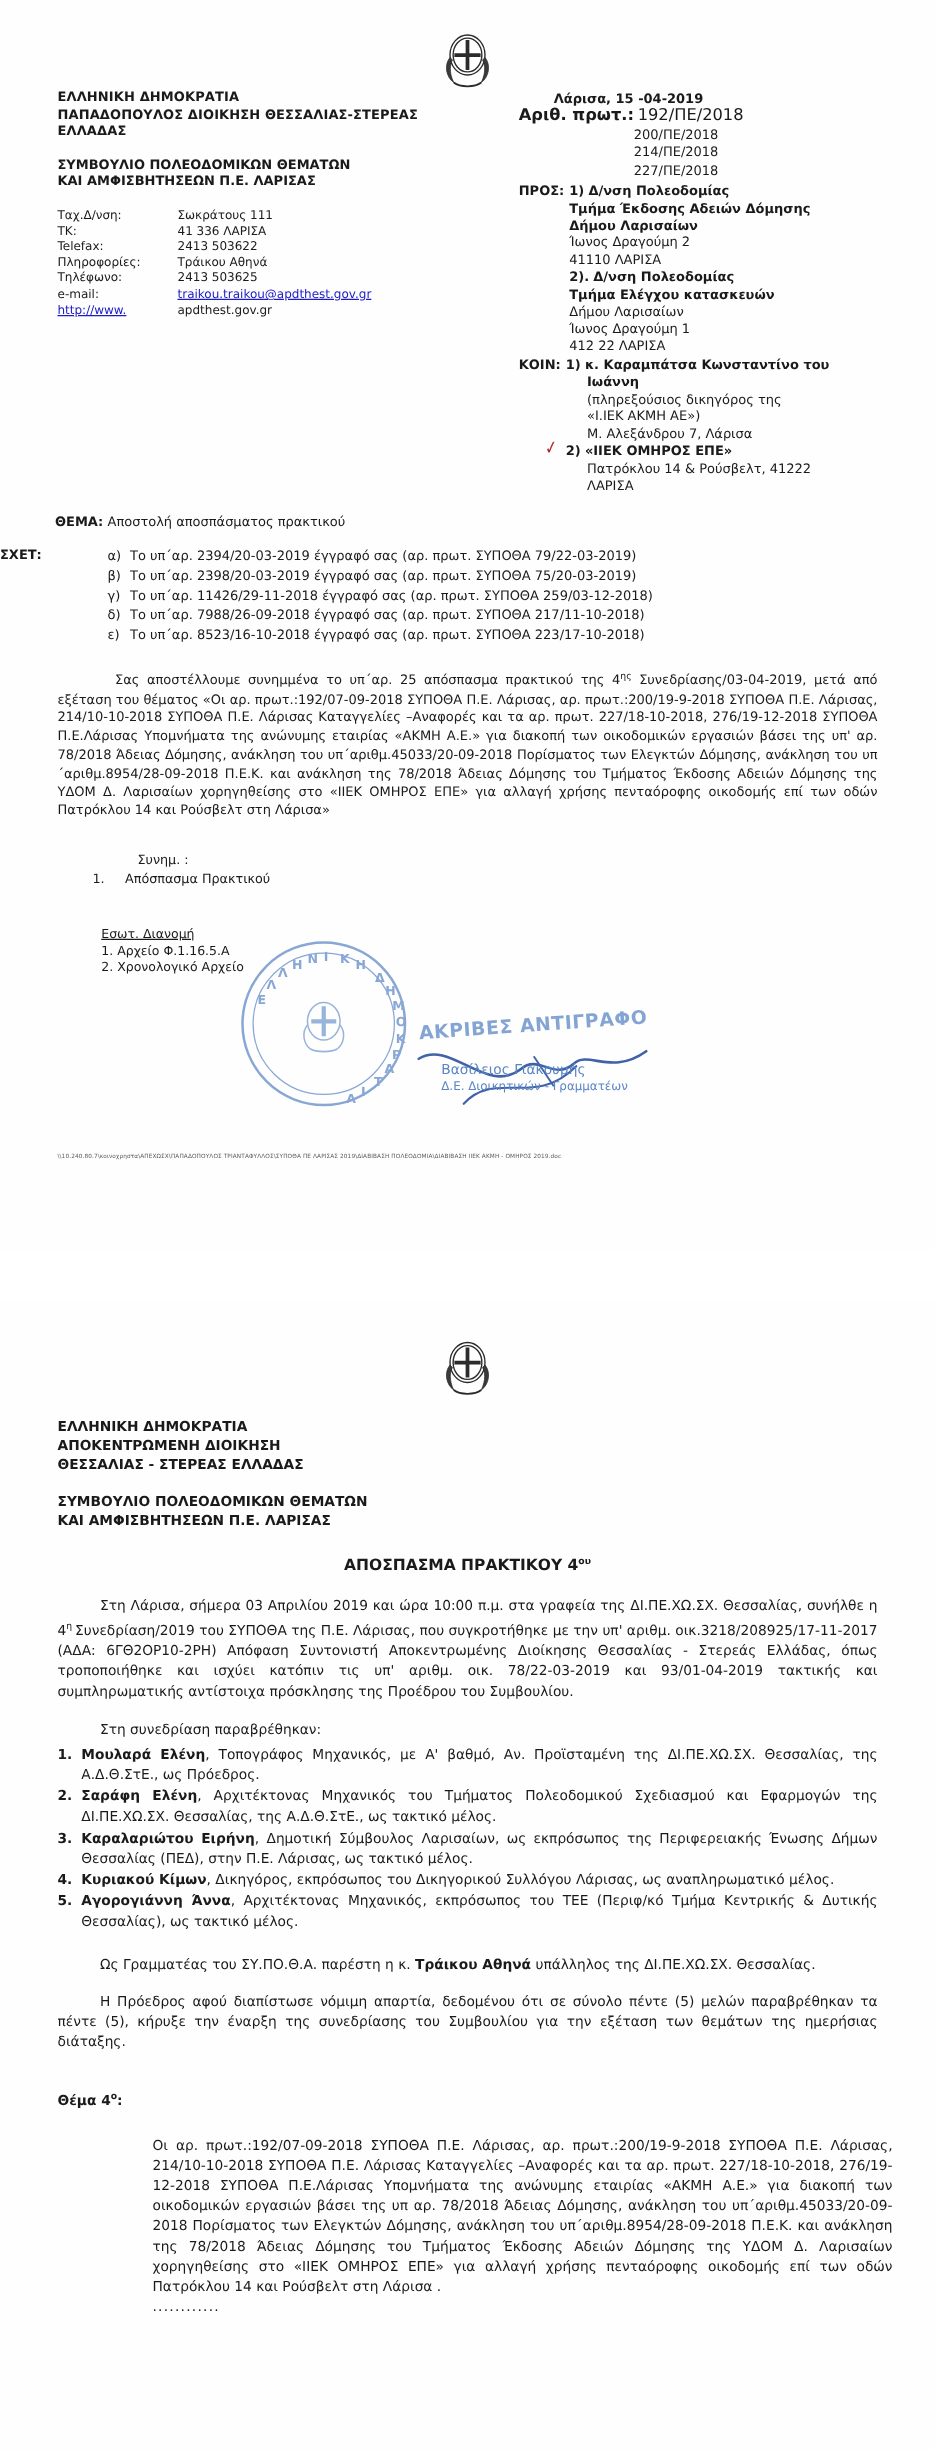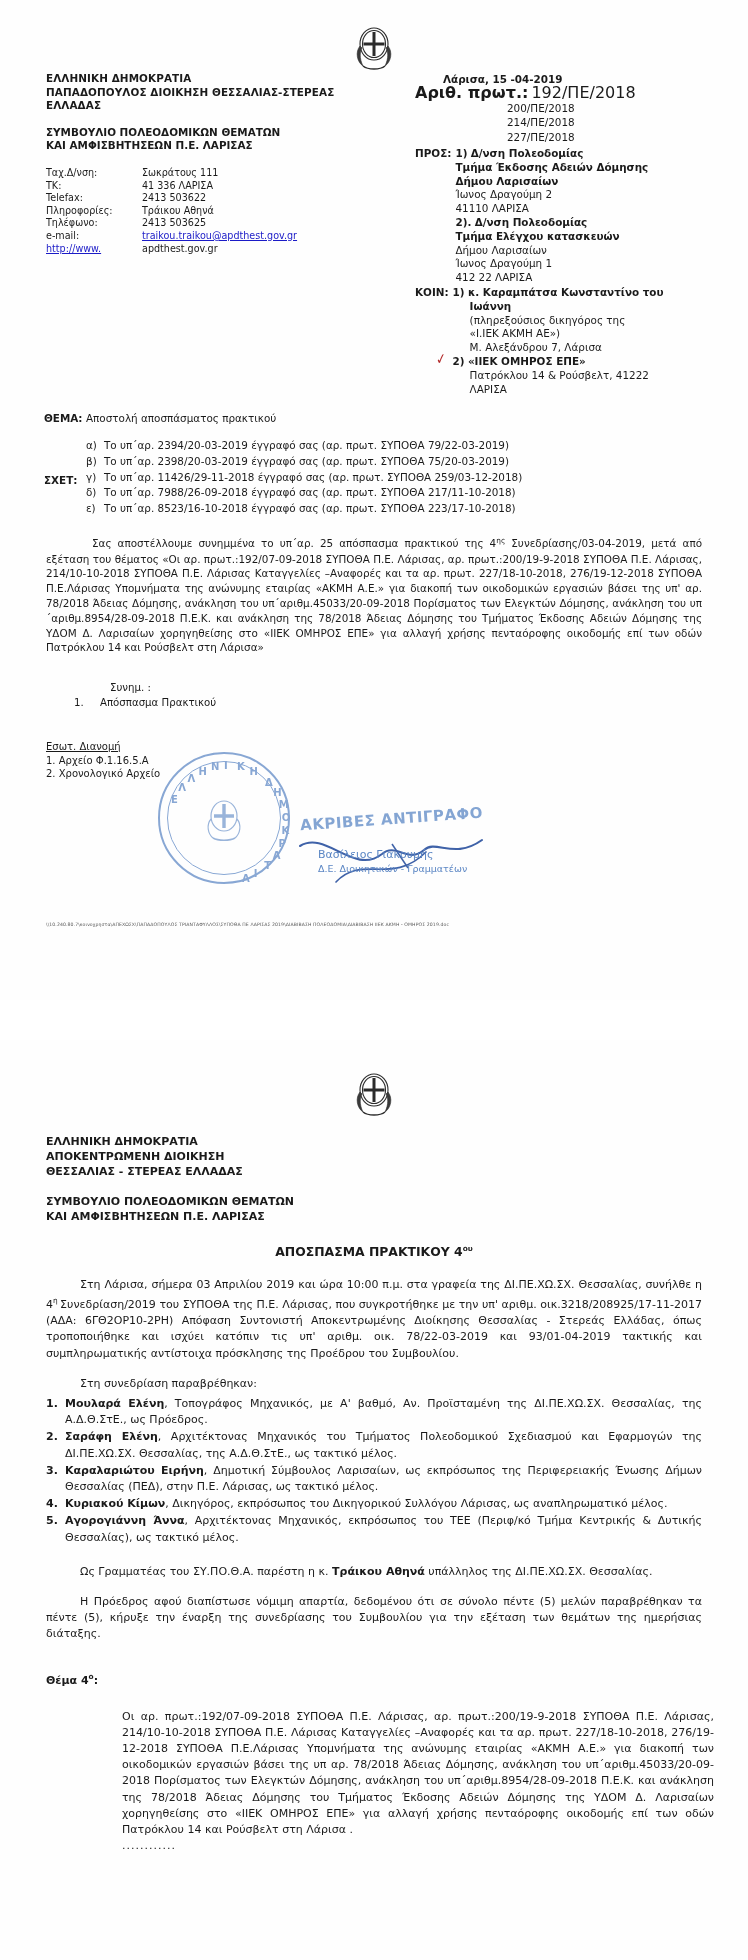--- a/index.html
+++ b/index.html
@@ -61,21 +61,21 @@
   .contact-val { flex: 1 1 auto; }
   .u { text-decoration: underline; color: #1b1bc7; }
 
   
   .date-line {
     font-size: 10.4px; font-weight: bold;
     text-align: left;
     padding-left: 28px;
     line-height: 14px;
   }
-  .proto-row { display: flex; font-size: 16px; line-height: 14.5px; }
+  .proto-row { display: flex; font-size: 13px; line-height: 14.5px; }
   .proto-label { font-weight: bold; white-space: nowrap; }
   .proto-nums { padding-left: 3px; }
   .proto-extra { padding-left: 92px; font-size: 10.4px; line-height: 14.5px; }
   .proto-extra div { white-space: nowrap; }
 
   .recip { margin-top: 3px; font-size: 10.4px; line-height: 13.8px; }
   .recip-block { display: flex; }
   .recip-tag {
     font-weight: bold; white-space: nowrap;
     flex: 0 0 auto; padding-right: 4px;
@@ -94,21 +94,21 @@
     transform: rotate(-8deg) scaleX(.85);
   }
   .subject {
     display: flex; margin-top: 16px;
     font-size: 10.4px;
   }
   .subject-tag { font-weight: bold; width: 86px; flex: 0 0 86px; padding-left: 44px;}
   .subject-val { flex: 1 1 auto; }
 
   .refs { display: flex; margin-top: 14px; font-size: 10.4px; }
-  .refs-tag { font-weight: bold; width: 86px; flex: 0 0 86px; padding-left: 44px; margin-top: 36px;}
+  .refs-tag { font-weight: bold; width: 86px; flex: 0 0 86px; }
   .refs-list { flex: 1 1 auto; }
   .ref-item { display: flex; line-height: 14.6px; margin-bottom: 1px; }
   .ref-mark { width: 18px; flex: 0 0 18px; }
   .ref-text { flex: 1 1 auto; text-align: justify; }
 
   
   .body-para {
     margin: 18px 46px 0 46px;
     font-size: 10.4px;
     line-height: 14.8px;
@@ -126,20 +126,21 @@
   .attach-items div { display: flex; }
   .attach-n { width: 26px; flex: 0 0 26px; }
 
   
   .sig-zone {
     position: relative;
     display: flex;
     margin-top: 30px;
     padding: 0 34px 0 46px;
     height: 160px;
+    margin-left: 35px;
   }
   .sig-left { width: 330px; flex: 0 0 330px; font-size: 10px; line-height: 13.6px; }
   .sig-left .ttl { text-decoration: underline; }
   .sig-right {
     flex: 1 1 auto; text-align: center;
     font-size: 10.4px; font-weight: bold; line-height: 15px;
   }
   .sig-name { margin-top: 42px; font-weight: bold; font-size: 10.4px; }
   .sig-role { font-weight: bold; font-size: 10.4px; }
 

